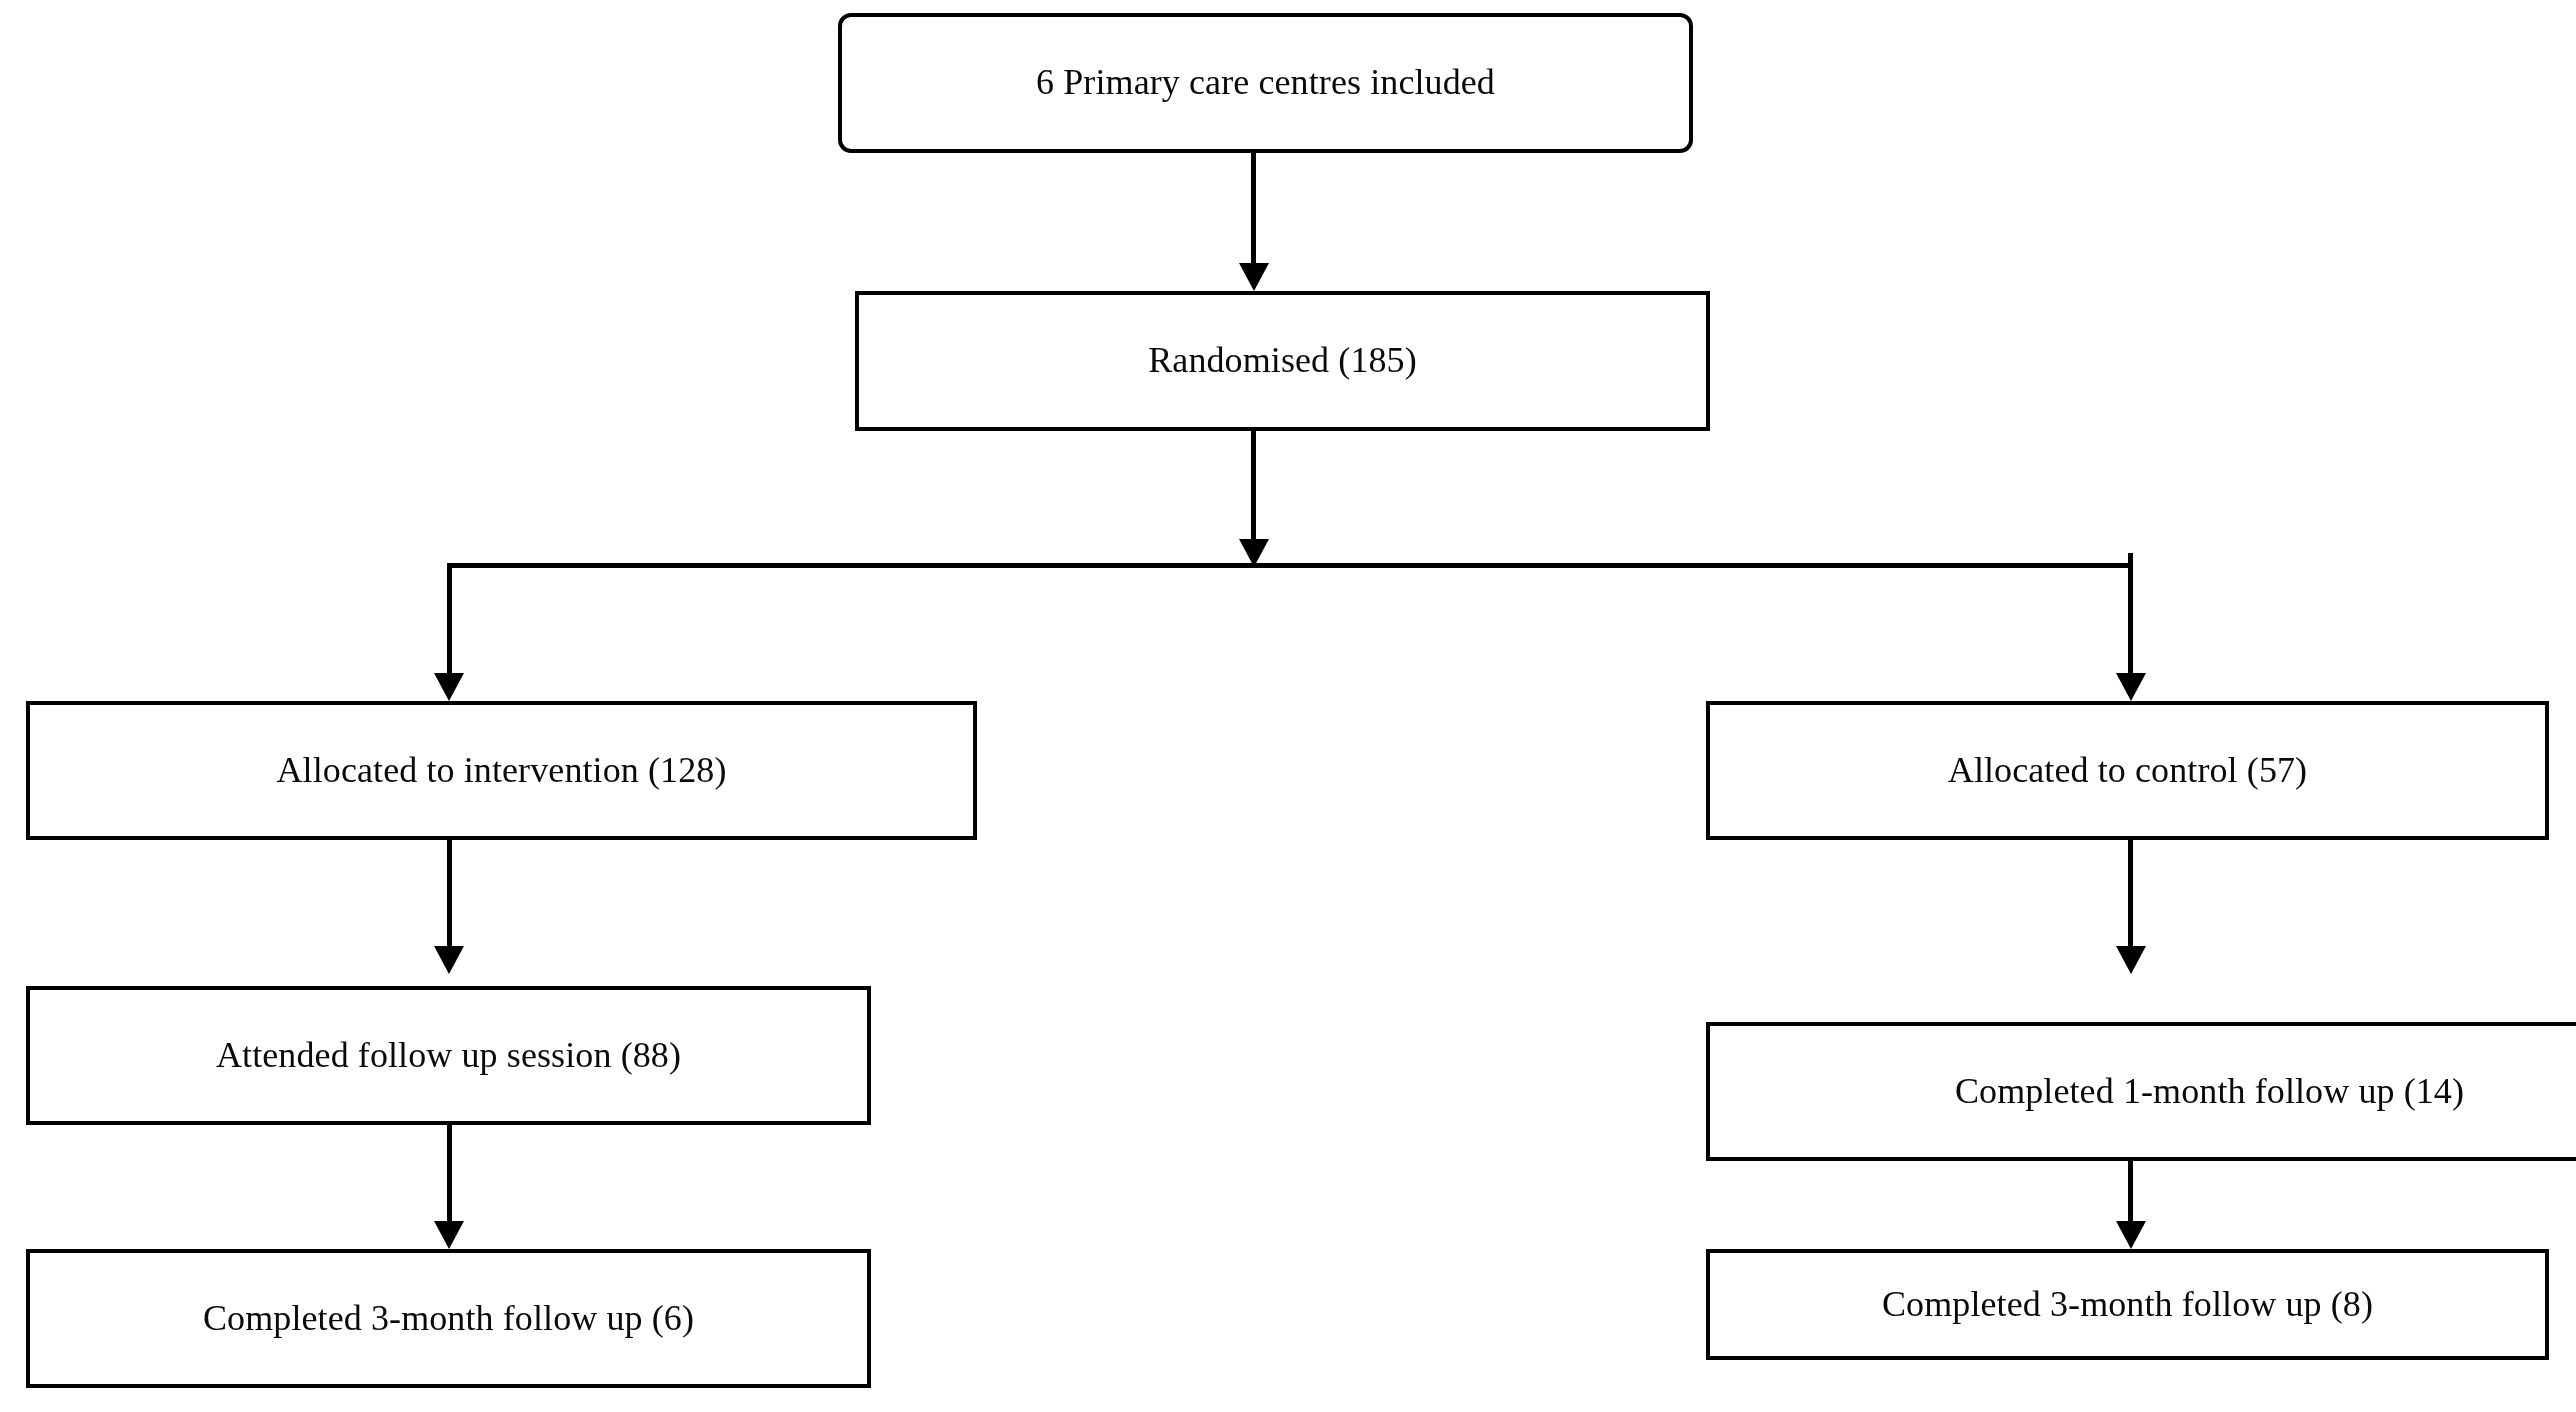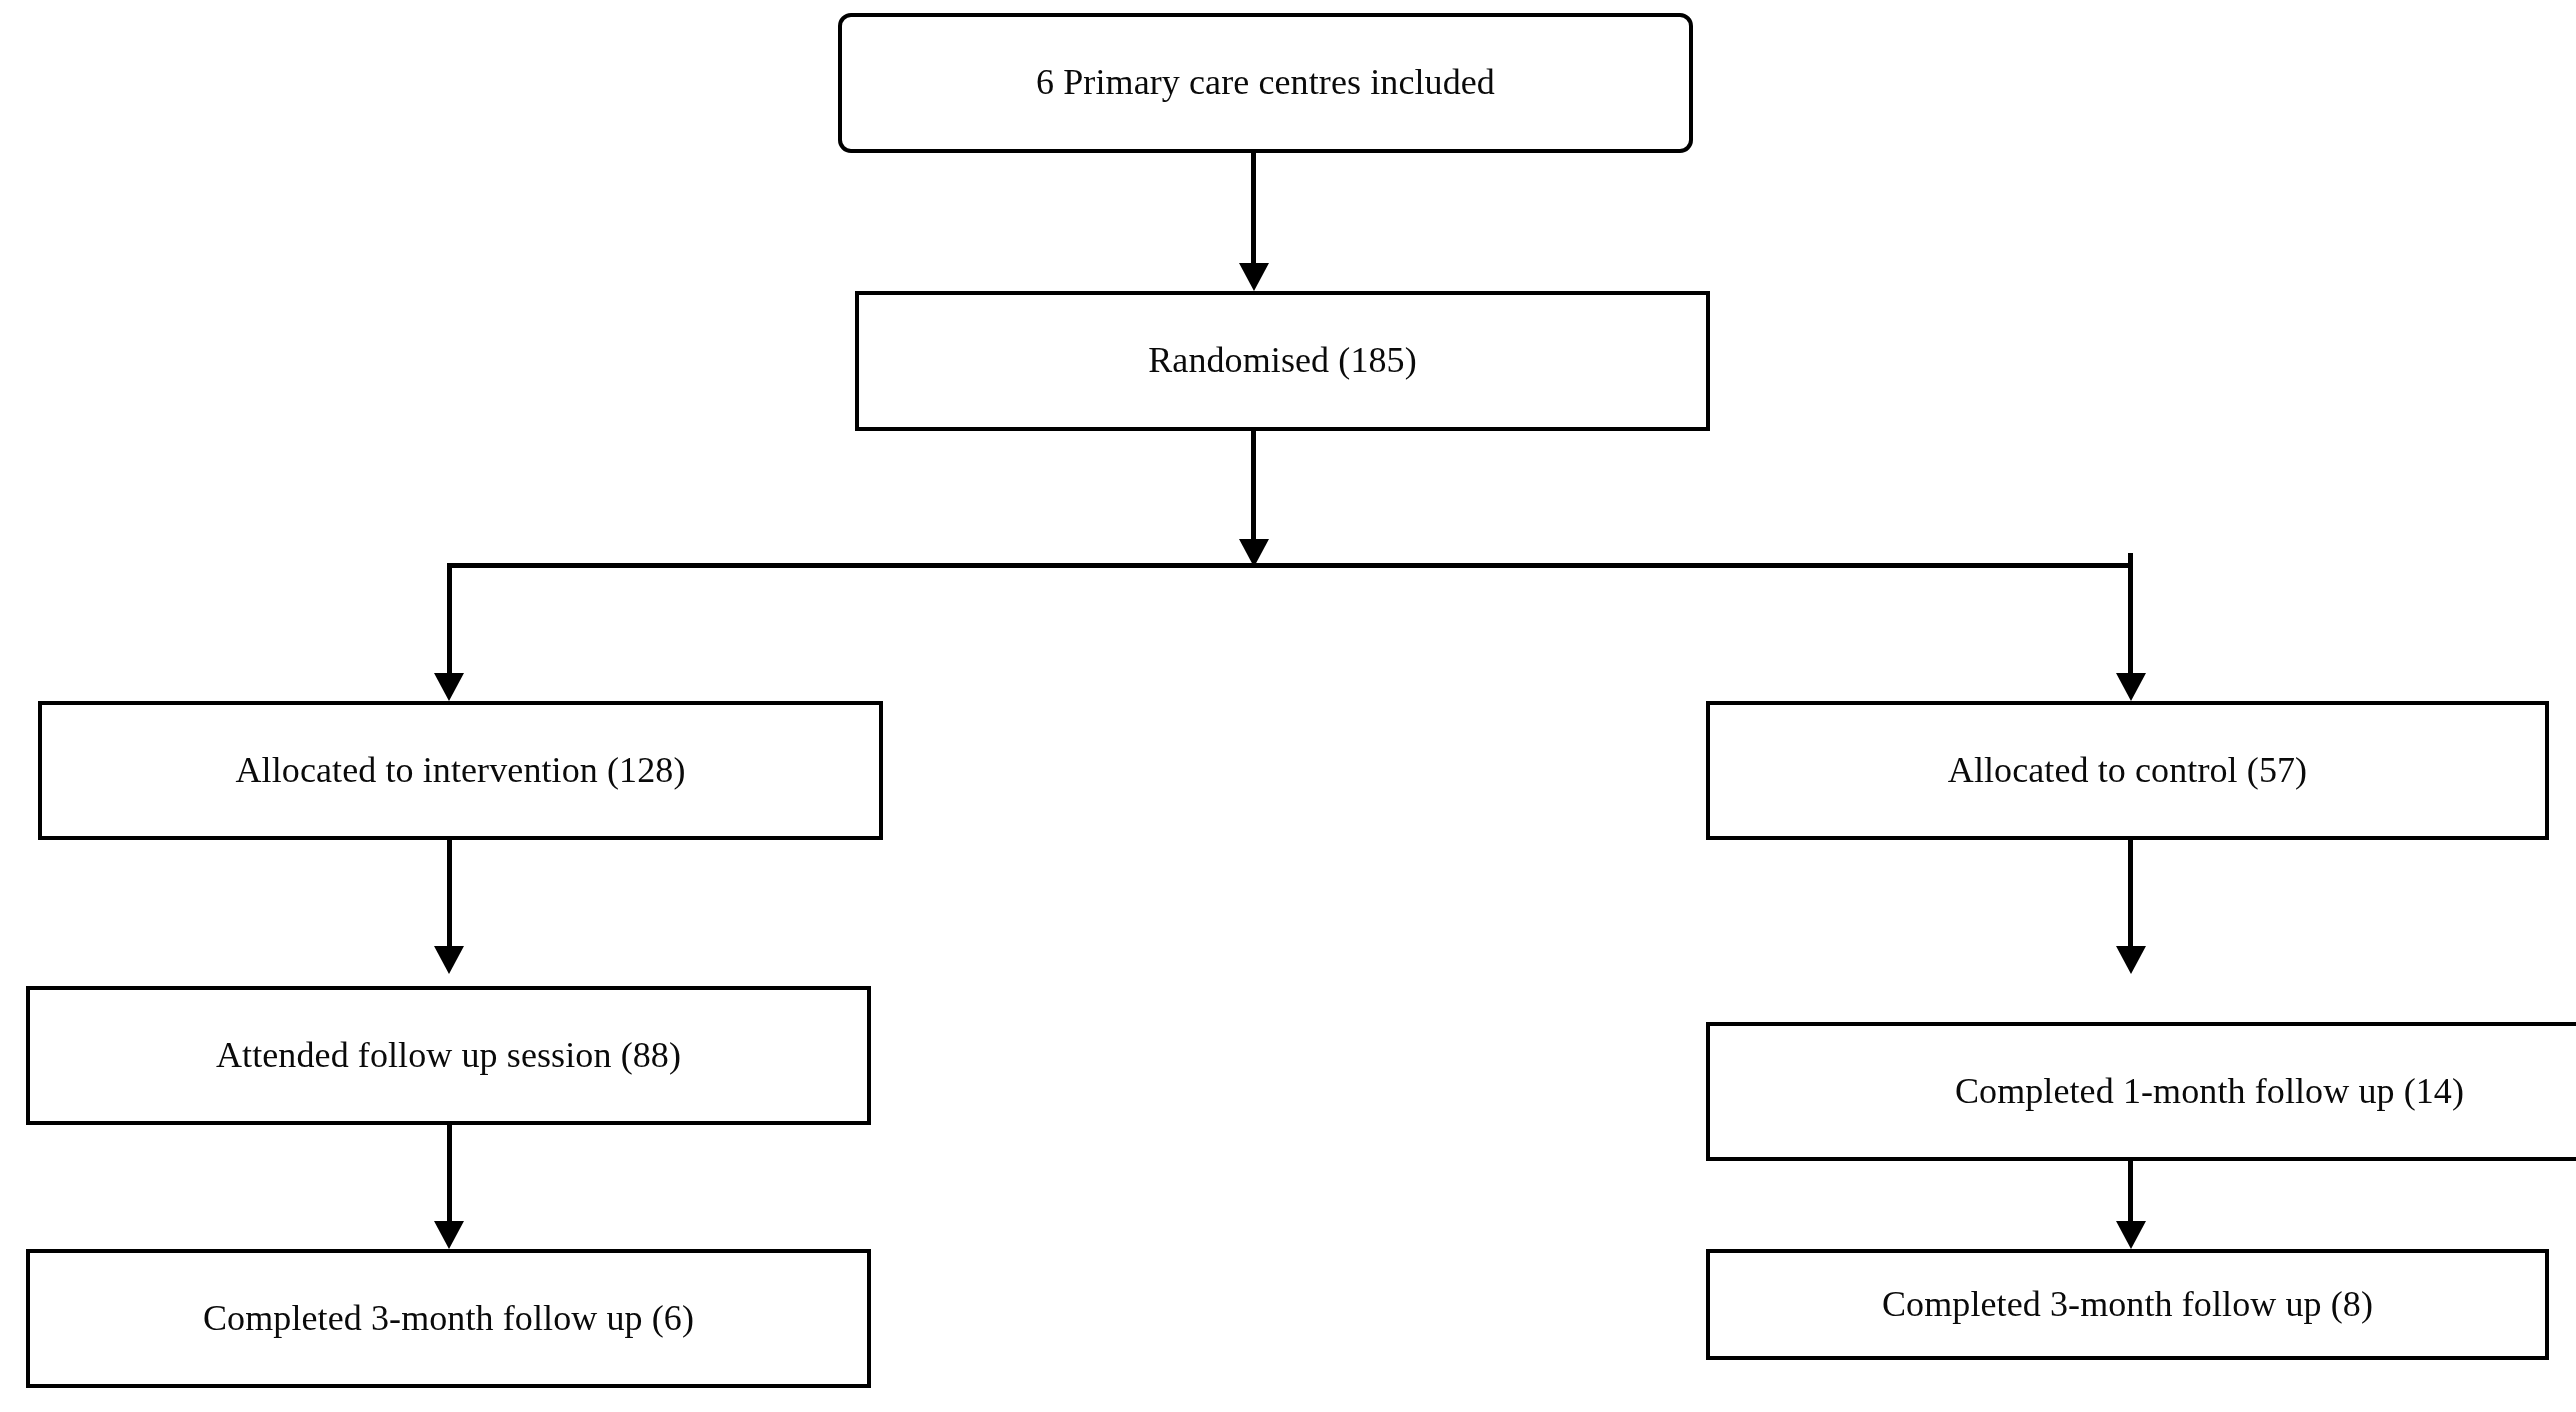--- a/index.html
+++ b/index.html
@@ -91,21 +91,21 @@
   </div>
 
   <div class="node" style="left:838px; top:12.7px; width:855px; height:140px;border-radius:13px;">
     <span class="node-label">6 Primary care centres included</span>
   </div>
 
   <div class="node" style="left:838px; top:291px; width:855px; height:140px;margin-left:17px;">
     <span class="node-label">Randomised (185)</span>
   </div>
 
-  <div class="node" style="left:38px; top:701px; width:845px; height:139px;">
+  <div class="node" style="left:26px; top:701px; width:951px; height:139px;">
     <span class="node-label">Allocated to intervention (128)</span>
   </div>
 
   <div class="node" style="left:1706px; top:701px; width:843px; height:139px;">
     <span class="node-label">Allocated to control (57)</span>
   </div>
 
   <div class="node" style="left:26px; top:974px; width:845px; height:139px;margin-top:12px;">
     <span class="node-label">Attended follow up session (88)</span>
   </div>

